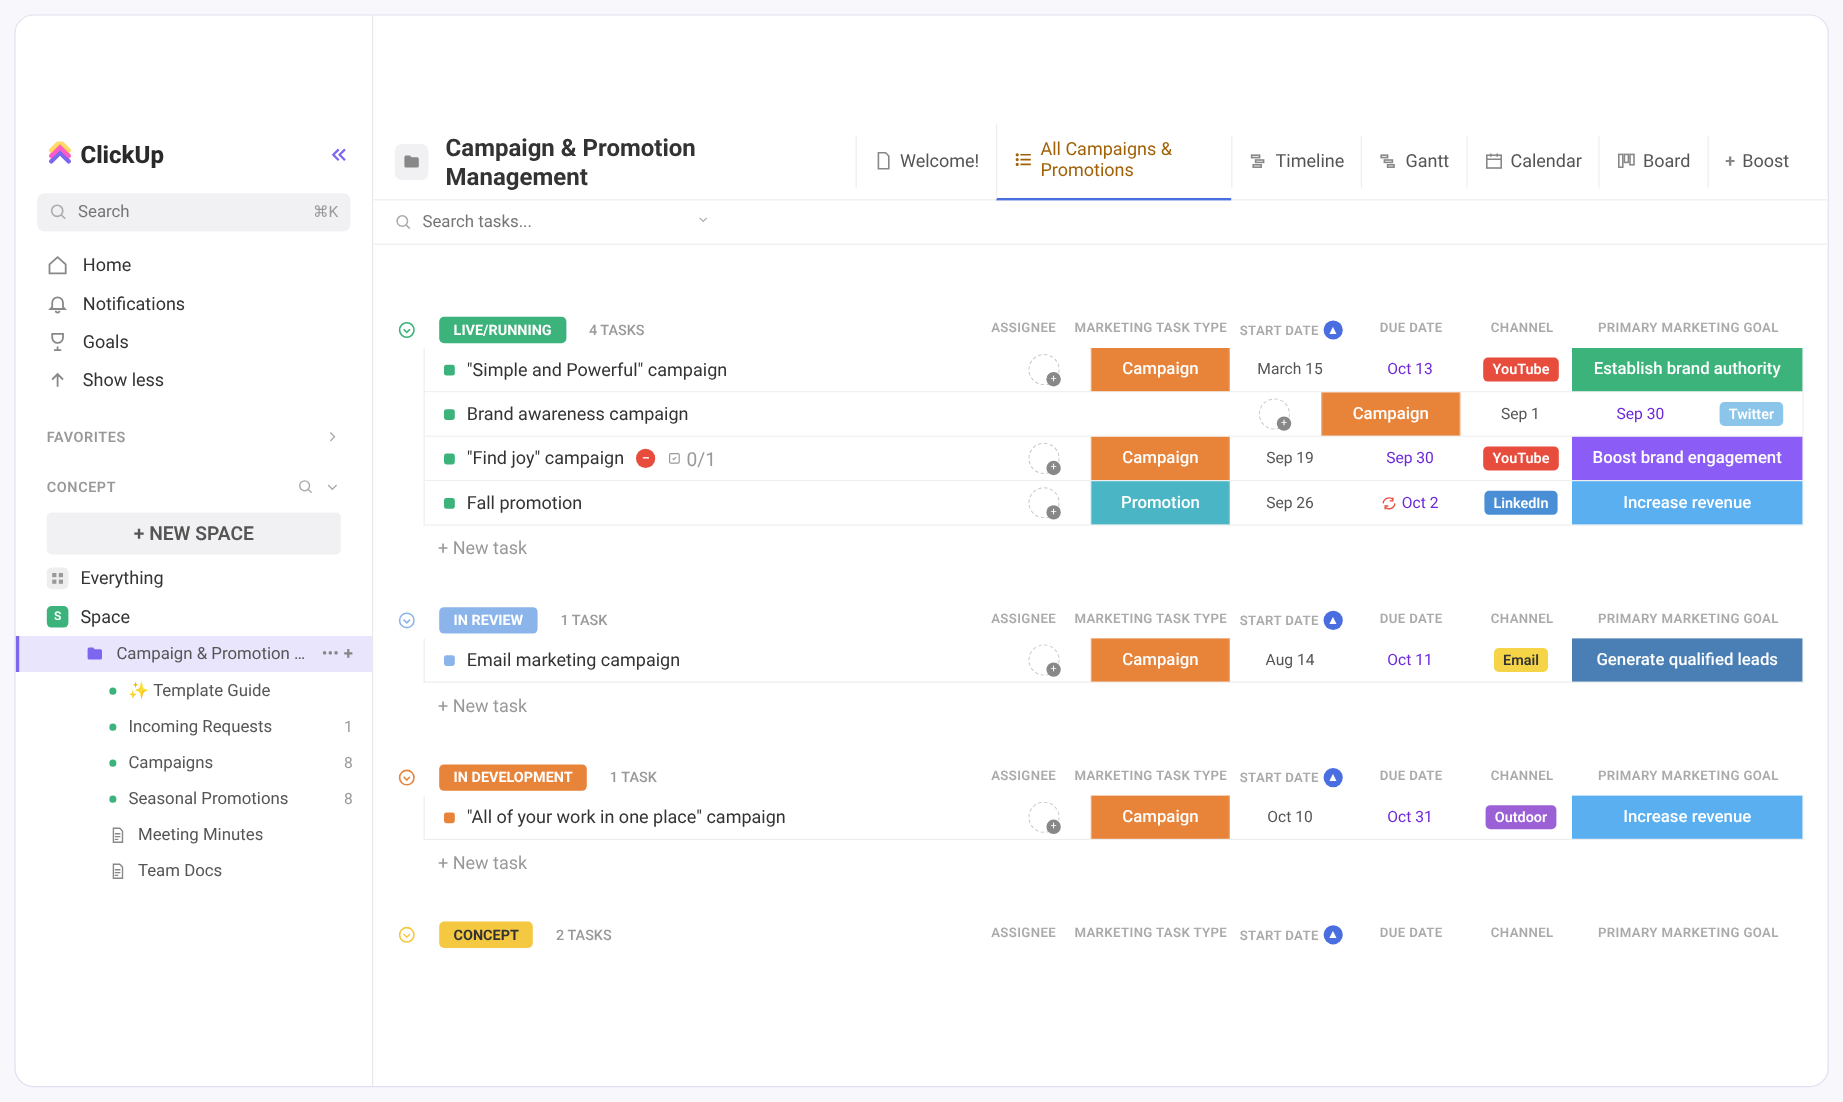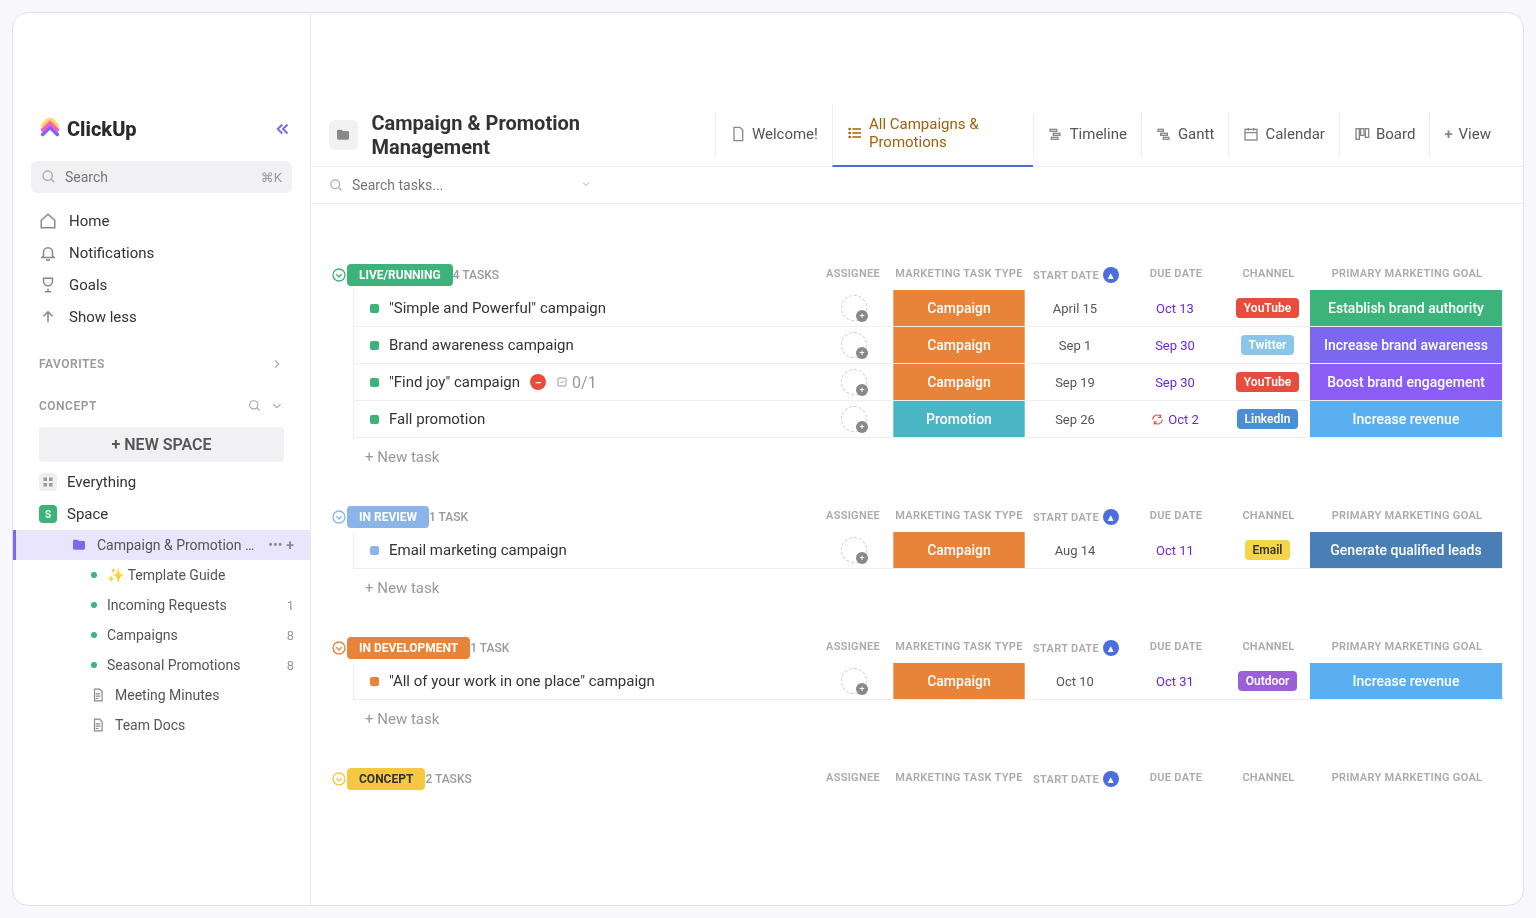--- a/index.html
+++ b/index.html
@@ -46,21 +46,21 @@
 .tab-icon { width:16px; height:16px; display:flex; }
 
 .search-row { display: flex; align-items: center; padding: 10px 18px; border-bottom: 1px solid #eee; gap: 10px; }
 .search-tasks { display: flex; align-items: center; gap: 8px; color: #aaa; font-size: 14px; }
 .search-tasks input { border:none; outline:none; font-size:14px; width:150px; }
 .dropdown-caret { color:#aaa; margin-left: 70px; }
 
 .content { flex: 1; padding: 60px 20px 20px; overflow-y: auto; }
 
 .group { margin-bottom: 30px; }
-.group-header { display: flex; align-items: center; gap: 0; margin-bottom: 4px; }
+.group-header { display: flex; align-items: center; gap: 19px; margin-bottom: 4px; }
 .collapse-icon { color: #999; display:flex; }
 .status-pill { padding: 4px 12px; border-radius: 4px; font-size: 12px; font-weight: 700; color: #fff; }
 .task-count { font-size: 12px; color: #999; font-weight: 500; }
 .col-headers { display:flex; margin-left:auto; }
 .col-h { font-size: 11px; color: #aaa; font-weight: 600; text-align:center; letter-spacing:0.3px; }
 .col-assignee { width: 78px; }
 .col-type { width: 134px; }
 .col-startdate { width: 100px; display:flex; align-items:center; justify-content:center; gap:4px;}
 .col-duedate { width: 100px; }
 .col-channel { width: 85px; }
@@ -70,21 +70,21 @@
 .task-row { display: flex; align-items: stretch; background: #fff; border: 1px solid #eee; border-top:none; margin-left: 22px; height:37px; }
 .task-row:first-of-type { border-top:1px solid #eee; }
 .task-name-cell { flex: 1; display: flex; align-items: center; gap: 10px; padding: 0 16px; }
 .status-dot { width: 9px; height: 9px; border-radius: 2px; }
 .task-name { font-size: 15px; color: #333; }
 .subtask-badge { display:flex; align-items:center; gap:4px; font-size:16px; color:#999; }
 .block-badge { width:16px; height:16px; background:#e84c3d; border-radius:50%; display:flex; align-items:center; justify-content:center; color:#fff; font-size:10px; font-weight:700; }
 .assignee-cell { width: 78px; display:flex; align-items:center; justify-content:center; }
 .assignee-placeholder { width:26px; height:26px; border:1px dashed #ccc; border-radius:50%; position:relative; }
 .assignee-placeholder::after { content:"+"; position:absolute; right:-2px; bottom:-2px; width:12px; height:12px; background:#888; color:#fff; border-radius:50%; font-size:9px; display:flex; align-items:center; justify-content:center; }
-.type-cell { width: 132px; display:flex; align-items:center; justify-content:center; color:#fff; font-size:14px; font-weight:500; border-left:1px solid rgba(255,255,255,0.3); border-right:1px solid rgba(255,255,255,0.3); }
+.type-cell { width: 116px; display:flex; align-items:center; justify-content:center; color:#fff; font-size:14px; font-weight:500; border-left:1px solid rgba(255,255,255,0.3); border-right:1px solid rgba(255,255,255,0.3); }
 .date-cell { width:100px; display:flex; align-items:center; justify-content:center; font-size:13px; gap:4px; }
 .date-black { color:#555; }
 .date-red { color:#6d28d9; }
 .channel-cell { width:85px; display:flex; align-items:center; justify-content:center; }
 .channel-badge { padding:3px 8px; border-radius:4px; font-size:12px; font-weight:600; color:#fff; }
 .goal-cell { width:192px; display:flex; align-items:center; justify-content:center; color:#fff; font-size:14px; font-weight:500; }
 .new-task-link { margin-left: 34px; padding: 10px 0; font-size: 15px; color: #999; cursor:pointer; }
 .recur-icon { color:#e84c3d; display:inline-flex; }
 </style>
 </head>
@@ -321,21 +321,21 @@
                 <svg width="16" height="16" viewBox="0 0 24 24" fill="none" stroke="#888" stroke-width="2">
                   <rect x="3" y="4" width="5" height="16"></rect>
                   <rect x="10" y="4" width="5" height="10"></rect>
                   <rect x="17" y="4" width="5" height="13"></rect>
                 </svg>
               </span>
               <span>Board</span>
             </div>
             <div class="tab">
               <span style="font-weight:700;color:#888;">+</span>
-              <span>View</span>
+              <span>Boost</span>
             </div>
           </div>
   </div>
 
   <div class="search-row">
     <div class="search-tasks">
       <svg width="15" height="15" viewBox="0 0 24 24" fill="none" stroke="#aaa" stroke-width="2">
               <circle cx="10" cy="10" r="7"></circle>
               <line x1="20" y1="20" x2="15" y2="15"></line>
             </svg>
@@ -371,21 +371,21 @@
             <div class="task-row">
       <div class="task-name-cell">
         <span class="status-dot" style="background:#3cb37a"></span>
         <span class="task-name">"Simple and Powerful" campaign</span>
 
       </div>
       <div class="assignee-cell">
                 <span class="assignee-placeholder"></span>
               </div>
       <div class="type-cell" style="background:#e8833a">Campaign</div>
-      <div class="date-cell date-black">April 15</div>
+      <div class="date-cell date-black">March 15</div>
       <div class="date-cell date-red">
         Oct 13
       </div>
       <div class="channel-cell">
                 <span class="channel-badge" style="background:#e84c3d;">YouTube</span>
               </div>
       <div class="goal-cell" style="background:#3cb37a">Establish brand authority</div>
     </div>
             <div class="task-row">
       <div class="task-name-cell">
@@ -397,21 +397,20 @@
                 <span class="assignee-placeholder"></span>
               </div>
       <div class="type-cell" style="background:#e8833a">Campaign</div>
       <div class="date-cell date-black">Sep 1</div>
       <div class="date-cell date-red">
         Sep 30
       </div>
       <div class="channel-cell">
                 <span class="channel-badge" style="background:#8bc5ea;">Twitter</span>
               </div>
-      <div class="goal-cell" style="background:#7b68ee">Increase brand awareness</div>
     </div>
             <div class="task-row">
       <div class="task-name-cell">
         <span class="status-dot" style="background:#3cb37a"></span>
         <span class="task-name">"Find joy" campaign</span>
         <span class="block-badge">–</span>
         <span class="subtask-badge"><svg width="12" height="12" viewBox="0 0 24 24" fill="none" stroke="#999" stroke-width="2">
                     <rect x="4" y="4" width="16" height="16" rx="2"></rect>
                     <path d="M9 12 l2 2 4-4"></path>
                   </svg>0/1</span>

